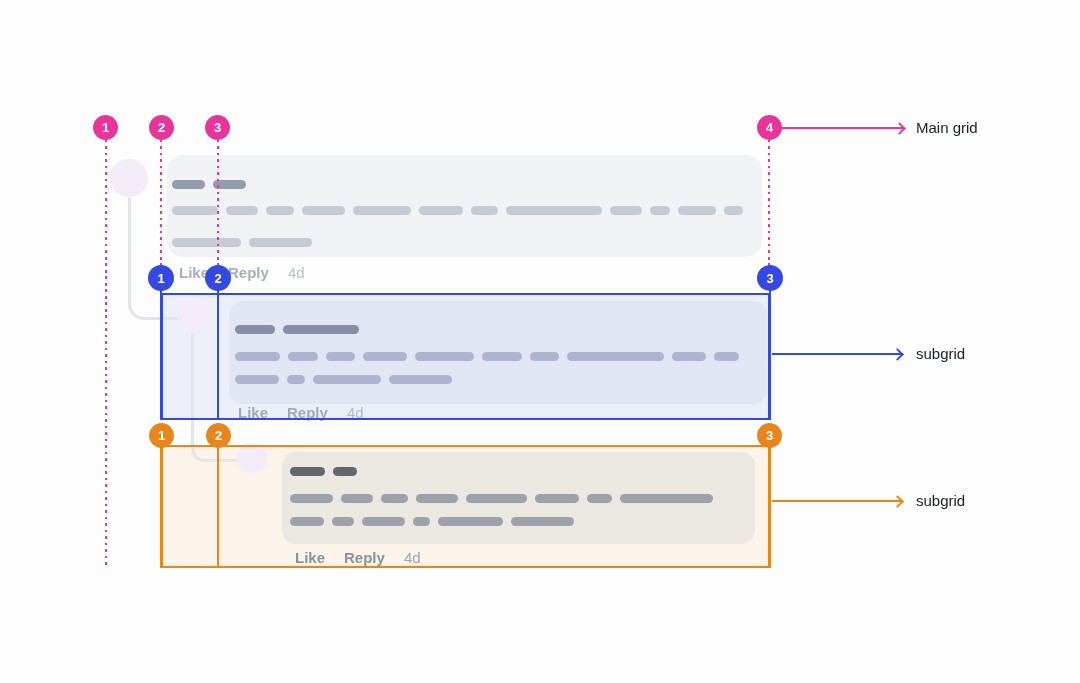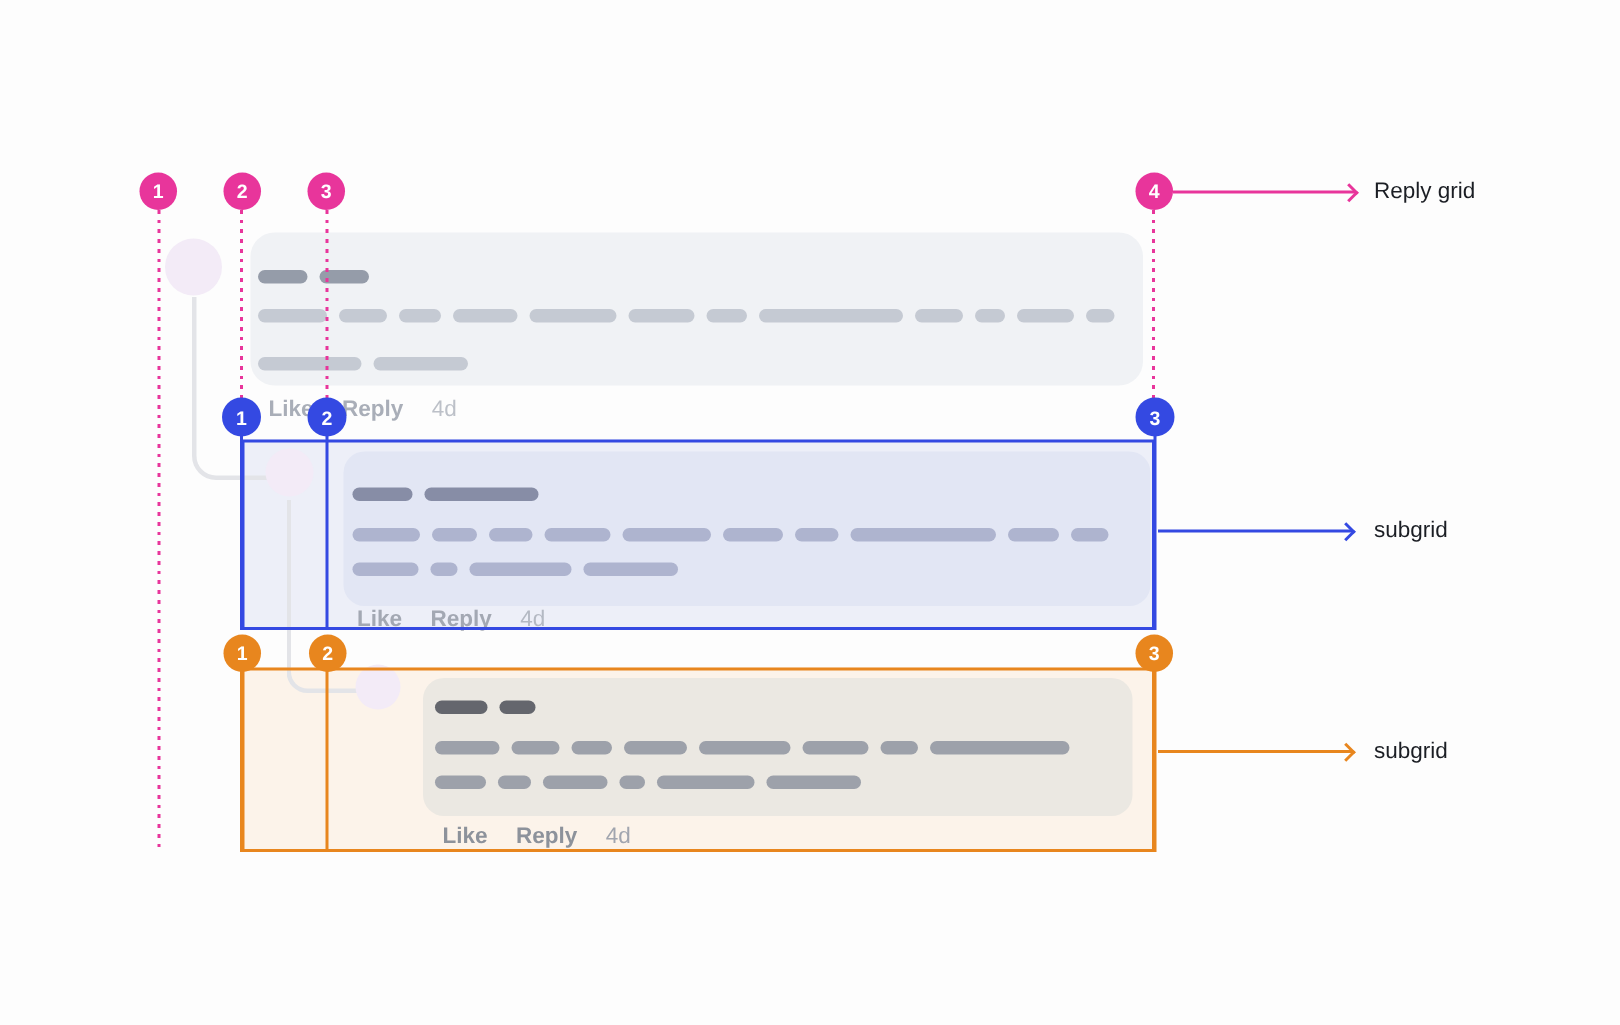--- a/index.html
+++ b/index.html
@@ -201,21 +201,21 @@
 
   <div class="marker blue" style="left:148px;top:265px;">1</div>
   <div class="marker blue" style="left:205px;top:265px;">2</div>
   <div class="marker blue" style="left:757px;top:265px;">3</div>
 
   <div class="marker orange" style="left:149px;top:423px;">1</div>
   <div class="marker orange" style="left:206px;top:423px;">2</div>
   <div class="marker orange" style="left:757px;top:423px;">3</div>
 
   <div class="arrow pink" style="left:782px;top:127px;width:122px;"></div>
-  <div class="anno-label" style="left:916px;top:119px;">Reply grid</div>
+  <div class="anno-label" style="left:916px;top:119px;">Main grid</div>
 
   <div class="arrow blue" style="left:772px;top:353px;width:130px;"></div>
   <div class="anno-label" style="left:916px;top:345px;">subgrid</div>
 
   <div class="arrow orange" style="left:772px;top:500px;width:130px;"></div>
   <div class="anno-label" style="left:916px;top:492px;">subgrid</div>
 
 </div>
 
 </body></html>

